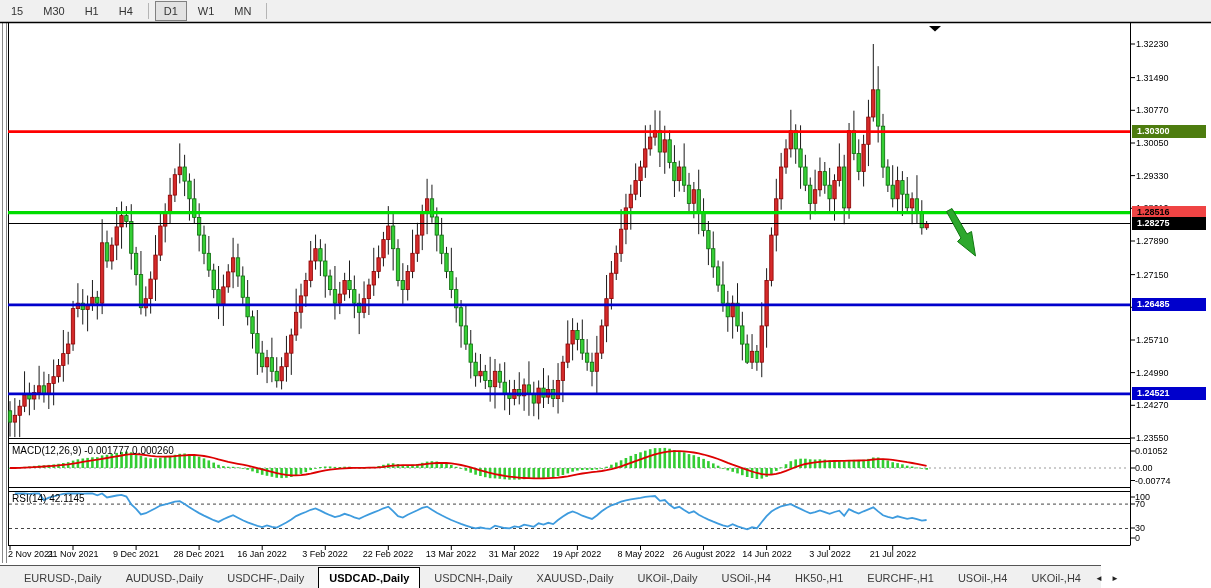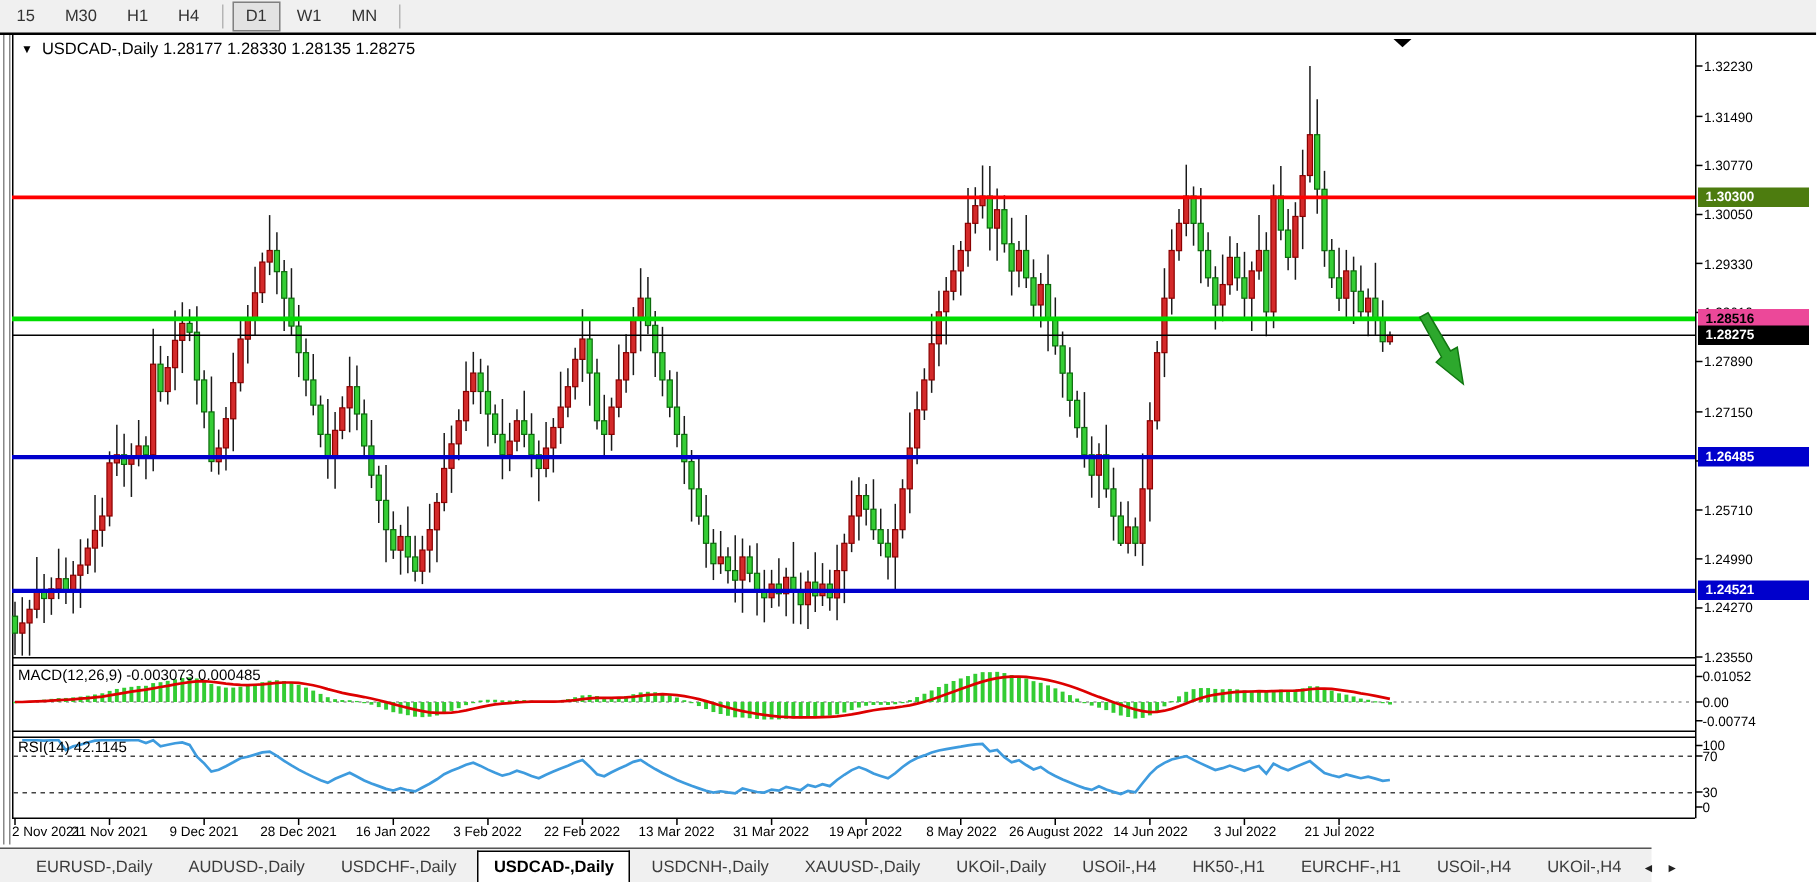--- a/index.html
+++ b/index.html
@@ -678,43 +678,40 @@
       <line x1="451.3" y1="546" x2="451.3" y2="550" stroke="#000" stroke-width="1"></line>
       <line x1="514.4" y1="546" x2="514.4" y2="550" stroke="#000" stroke-width="1"></line>
       <line x1="577.4" y1="546" x2="577.4" y2="550" stroke="#000" stroke-width="1"></line>
       <line x1="640.5" y1="546" x2="640.5" y2="550" stroke="#000" stroke-width="1"></line>
       <line x1="703.5" y1="546" x2="703.5" y2="550" stroke="#000" stroke-width="1"></line>
       <line x1="766.6" y1="546" x2="766.6" y2="550" stroke="#000" stroke-width="1"></line>
       <line x1="829.6" y1="546" x2="829.6" y2="550" stroke="#000" stroke-width="1"></line>
       <line x1="892.7" y1="546" x2="892.7" y2="550" stroke="#000" stroke-width="1"></line>
     </svg>
 
-  <div id="title" class="ovl">
-    <span class="dd">▼</span><span>USDCAD-,Daily  1.28177 1.28330 1.28135 1.28275</span>
-  </div>
 
-  <div id="macd-label" class="ovl">MACD(12,26,9) -0.003073 0.000485</div>
+  <div id="macd-label" class="ovl">MACD(12,26,9) -0.001777 0.000260</div>
   <div id="rsi-label" class="ovl">RSI(14) 42.1145</div>
 
   <div id="price-axis">
       <div class="ptick" style="top: 39px;">1.32230</div>
       <div class="ptick" style="top: 73px;">1.31490</div>
       <div class="ptick" style="top: 105px;">1.30770</div>
       <div class="ptick" style="top: 138px;">1.30050</div>
       <div class="ptick" style="top: 171px;">1.29330</div>
       <div class="ptick" style="top: 203px;">1.28610</div>
       <div class="ptick" style="top: 236px;">1.27890</div>
       <div class="ptick" style="top: 270px;">1.27150</div>
       <div class="ptick" style="top: 302px;">1.26430</div>
       <div class="ptick" style="top: 335px;">1.25710</div>
       <div class="ptick" style="top: 368px;">1.24990</div>
       <div class="ptick" style="top: 400px;">1.24270</div>
       <div class="ptick" style="top: 433px;">1.23550</div>
       <div class="pricetag" style="top: 125px; background: #4d7c0f; color: rgb(255, 255, 255);">1.30300</div>
-      <div class="pricetag" style="top: 206px; background: #ec4899; color: rgb(0, 0, 0);">1.28516</div>
+      <div class="pricetag" style="top: 206px; background: #ef4444; color: rgb(0, 0, 0);">1.28516</div>
       <div class="pricetag" style="top: 217px; background: rgb(0, 0, 0); color: rgb(255, 255, 255);">1.28275</div>
       <div class="pricetag" style="top: 298px; background: rgb(0, 0, 204); color: rgb(255, 255, 255);">1.26485</div>
       <div class="pricetag" style="top: 387px; background: rgb(0, 0, 204); color: rgb(255, 255, 255);">1.24521</div>
     </div>
   <div id="indicator-axis">
       <div class="ilabel" style="top: 446px;">0.01052</div>
       <div class="ilabel" style="top: 463px;">0.00</div>
       <div class="ilabel" style="top: 476px;">-0.00774</div>
       <div class="ilabel" style="top: 492px;">100</div>
       <div class="ilabel" style="top: 499px;">70</div>

